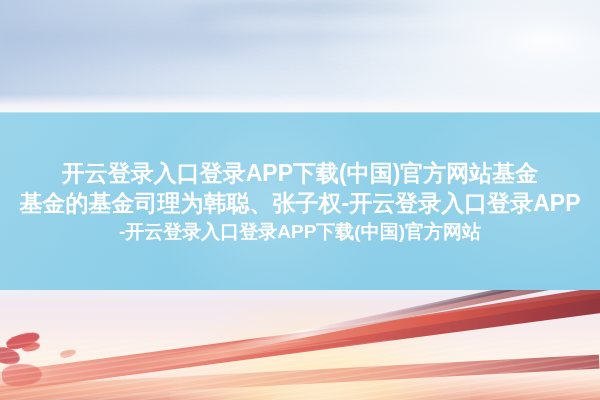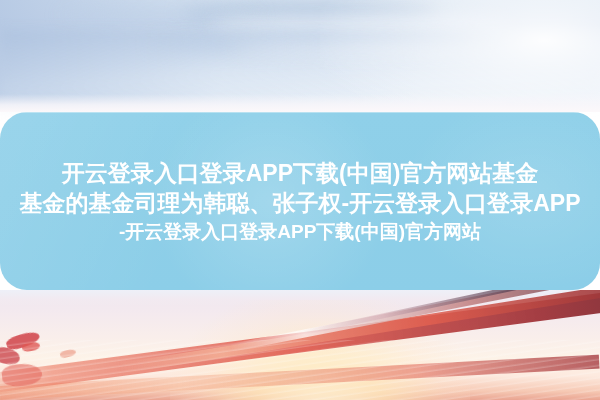--- a/index.html
+++ b/index.html
@@ -70,21 +70,20 @@
   
   .band {
     position: absolute;
     left: 0; top: 112px;
     width: 600px;
     height: 178px;
     background:
       linear-gradient(115deg, rgba(255,255,255,0.10) 0%, rgba(255,255,255,0.0) 35%),
       linear-gradient(180deg, #8fd0e9 0%, #8ecfe8 45%, #8ccee8 100%);
     overflow: hidden;
-    border-radius: 27px;
   }
   .band-sheen {
     position: absolute;
     left: 150px; top: -30px;
     width: 240px; height: 240px;
     background: radial-gradient(ellipse at center, rgba(255,255,255,0.18) 0%, rgba(255,255,255,0) 70%);
   }
   .band-sheen2 {
     position: absolute;
     right: -60px; top: -20px;

